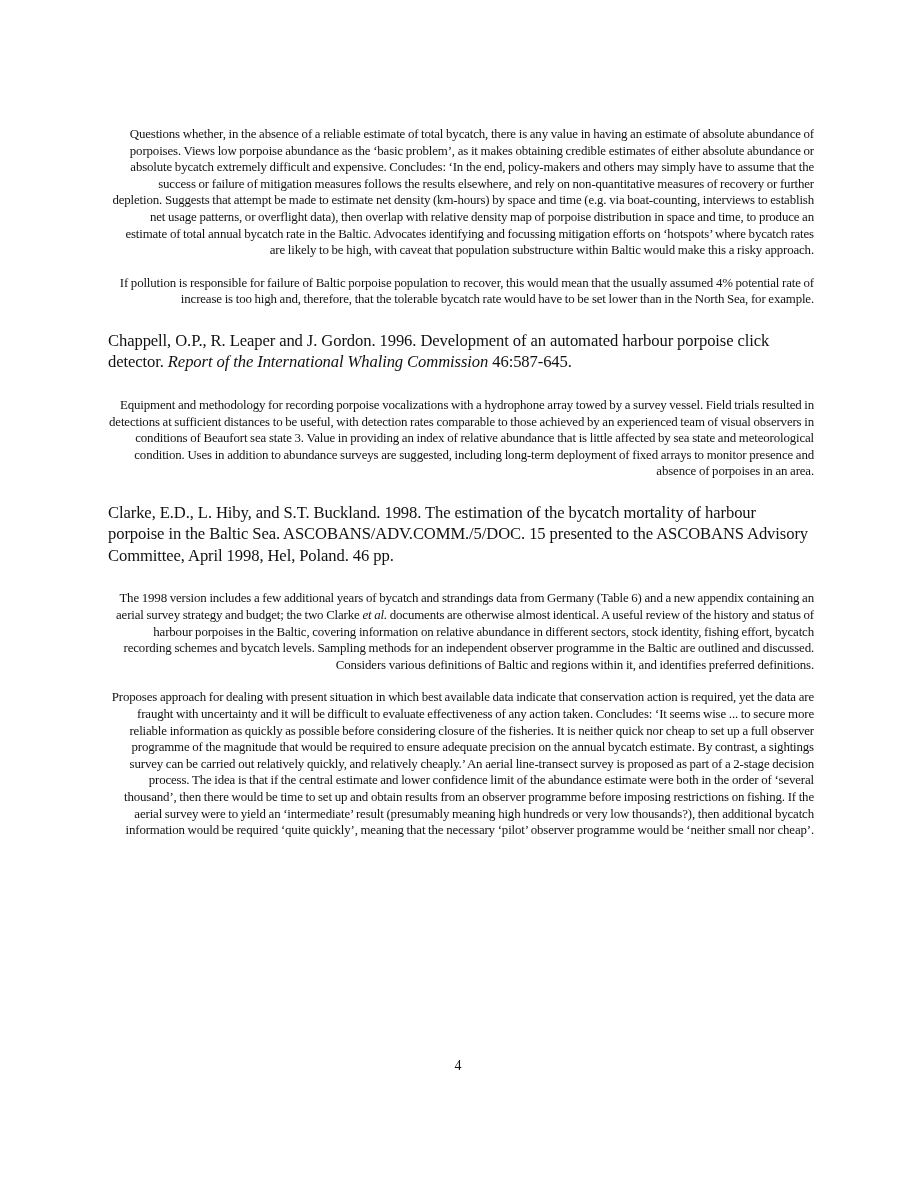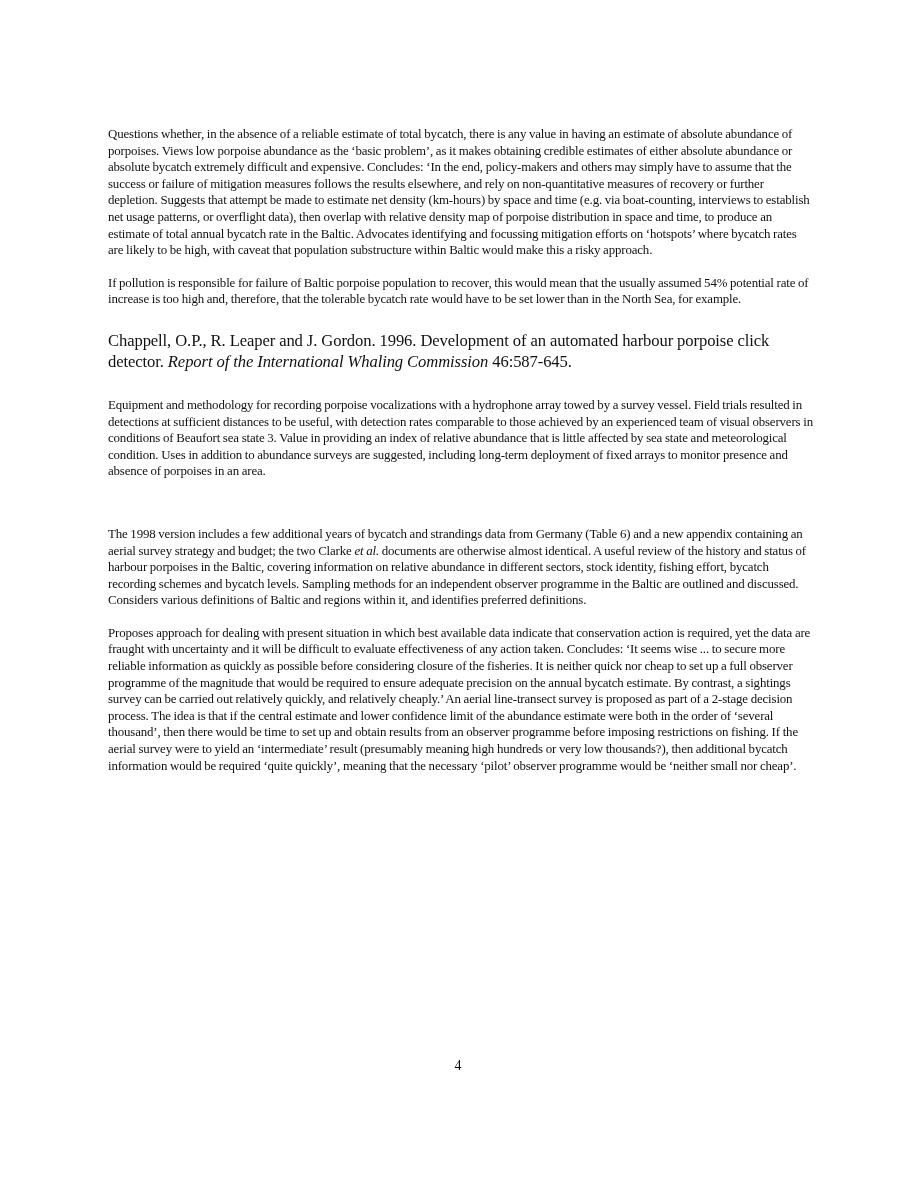--- a/index.html
+++ b/index.html
@@ -11,20 +11,21 @@
     width: 706px;
     font-family: "Liberation Serif", "DejaVu Serif", serif;
     color: #111111;
   }
   .abstract {
     font-size: 12.9px;
     line-height: 16.6px;
     margin: 0;
     letter-spacing: -0.15px;
     word-spacing: -0.3px;
+    text-align: right;
   }
   .citation {
     font-size: 16.6px;
     line-height: 21.5px;
     margin: 0;
     letter-spacing: -0.1px;
   }
   .gap-s { height: 16px; }
   .gap-m { height: 22px; }
   .gap-l { height: 24px; }
@@ -41,29 +42,30 @@
   i { }
 </style>
 </head>
 <body>
 
 <div class="page">
 
   <p class="abstract">Questions whether, in the absence of a reliable estimate of total bycatch, there is any value in having an estimate of absolute abundance of porpoises. Views low porpoise abundance as the ‘basic problem’, as it makes obtaining credible estimates of either absolute abundance or absolute bycatch extremely difficult and expensive. Concludes: ‘In the end, policy-makers and others may simply have to assume that the success or failure of mitigation measures follows the results elsewhere, and rely on non-quantitative measures of recovery or further depletion. Suggests that attempt be made to estimate net density (km-hours) by space and time (e.g. via boat-counting, interviews to establish net usage patterns, or overflight data), then overlap with relative density map of porpoise distribution in space and time, to produce an estimate of total annual bycatch rate in the Baltic. Advocates identifying and focussing mitigation efforts on ‘hotspots’ where bycatch rates are likely to be high, with caveat that population substructure within Baltic would make this a risky approach.</p>
   <div class="gap-s"></div>
 
-  <p class="abstract">If pollution is responsible for failure of Baltic porpoise population to recover, this would mean that the usually assumed 54% potential rate of increase is too high and, therefore, that the tolerable bycatch rate would have to be set lower than in the North Sea, for example.</p>
+  <p class="abstract">If pollution is responsible for failure of Baltic porpoise population to recover, this would mean that the usually assumed 4% potential rate of increase is too high and, therefore, that the tolerable bycatch rate would have to be set lower than in the North Sea, for example.</p>
   <div class="gap-m"></div>
 
   <p class="citation"><span>Chappell, O.P., R. Leaper and J. Gordon. 1996. Development of an automated harbour porpoise click detector. </span><i>Report of the International Whaling Commission</i><span> 46:587-645.</span></p>
   <div class="gap-l"></div>
 
   <p class="abstract">Equipment and methodology for recording porpoise vocalizations with a hydrophone array towed by a survey vessel. Field trials resulted in detections at sufficient distances to be useful, with detection rates comparable to those achieved by an experienced team of visual observers in conditions of Beaufort sea state 3. Value in providing an index of relative abundance that is little affected by sea state and meteorological condition. Uses in addition to abundance surveys are suggested, including long-term deployment of fixed arrays to monitor presence and absence of porpoises in an area.</p>
   <div class="gap-m"></div>
 
+  <p class="citation">Clarke, E.D., L. Hiby, and S.T. Buckland. 1998. The estimation of the bycatch mortality of harbour porpoise in the Baltic Sea. ASCOBANS/ADV.COMM./5/DOC. 15 presented to the ASCOBANS Advisory Committee, April 1998, Hel, Poland. 46 pp.</p>
   <div class="gap-l"></div>
 
   <p class="abstract"><span>The 1998 version includes a few additional years of bycatch and strandings data from Germany (Table 6) and a new appendix containing an aerial survey strategy and budget; the two Clarke </span><i>et al.</i><span> documents are otherwise almost identical. A useful review of the history and status of harbour porpoises in the Baltic, covering information on relative abundance in different sectors, stock identity, fishing effort, bycatch recording schemes and bycatch levels. Sampling methods for an independent observer programme in the Baltic are outlined and discussed. Considers various definitions of Baltic and regions within it, and identifies preferred definitions.</span></p>
   <div class="gap-s"></div>
 
   <p class="abstract">Proposes approach for dealing with present situation in which best available data indicate that conservation action is required, yet the data are fraught with uncertainty and it will be difficult to evaluate effectiveness of any action taken. Concludes: ‘It seems wise ... to secure more reliable information as quickly as possible before considering closure of the fisheries. It is neither quick nor cheap to set up a full observer programme of the magnitude that would be required to ensure adequate precision on the annual bycatch estimate. By contrast, a sightings survey can be carried out relatively quickly, and relatively cheaply.’ An aerial line-transect survey is proposed as part of a 2-stage decision process. The idea is that if the central estimate and lower confidence limit of the abundance estimate were both in the order of ‘several thousand’, then there would be time to set up and obtain results from an observer programme before imposing restrictions on fishing. If the aerial survey were to yield an ‘intermediate’ result (presumably meaning high hundreds or very low thousands?), then additional bycatch information would be required ‘quite quickly’, meaning that the necessary ‘pilot’ observer programme would be ‘neither small nor cheap’.</p>
 </div>
 
 <div class="pagenum">4</div>
 

